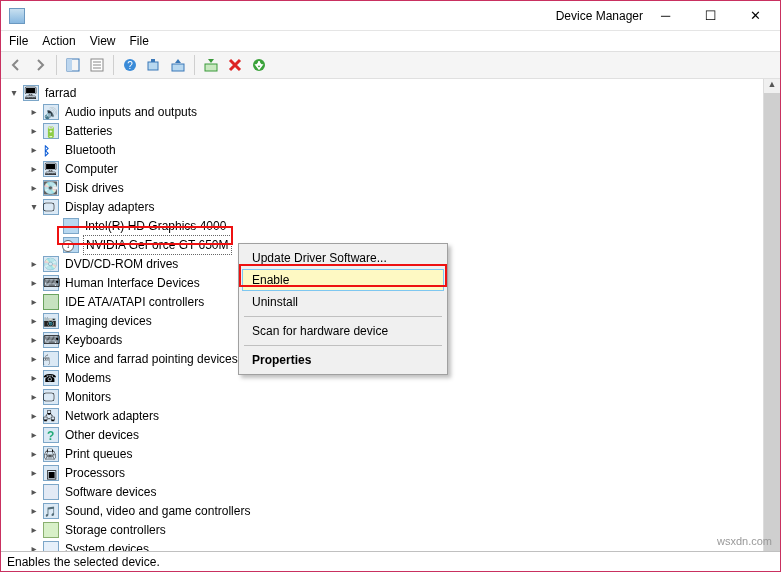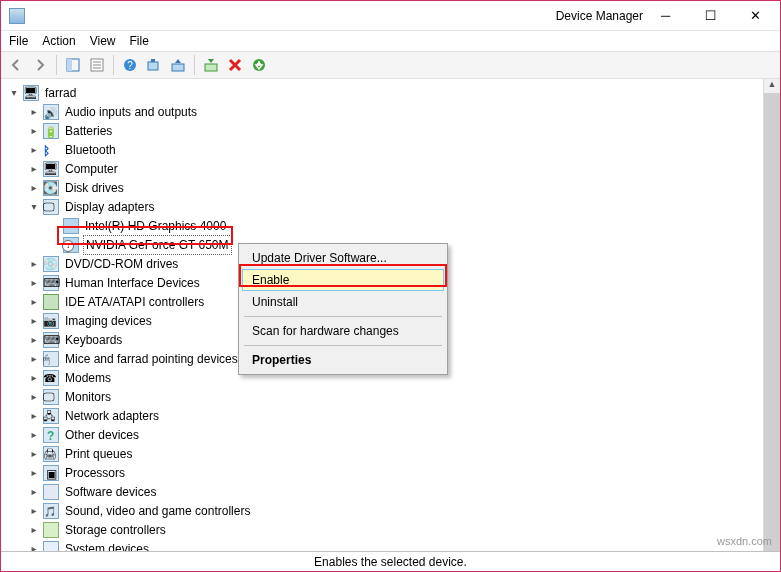--- a/index.html
+++ b/index.html
@@ -133,21 +133,20 @@
     font-size:9px; color:#555;
   }
   .thumb { flex: 0 0 480px; margin-top: 4px; background:#cfcfcf; }
   .track { flex: 1; }
   .statusbar {
     height: 20px;
     border-top: 1px solid #c0c0c0;
     display: flex; align-items: center;
     padding: 0 6px;
     font-size: 12px;
-    justify-content: center;
   }
   .watermark {
     position: absolute;
     right: 8px; bottom: 24px;
     font-size: 11px;
     color: #999;
   }
   .strong { font-weight: bold; }
   
   .dev-ico {
@@ -465,21 +464,21 @@
 
   </div>
 
   <div class="selected-box" style="left:56px; top:147px; width:176px; height:19px;"></div>
 
   <div class="context-menu" style="left:237px; top:164px;">
     <div class="item">Update Driver Software...</div>
     <div class="item hl">Enable</div>
     <div class="item">Uninstall</div>
     <div class="sep"></div>
-    <div class="item">Scan for hardware changes</div>
+    <div class="item">Scan for hardware device</div>
     <div class="sep"></div>
     <div class="item strong">Properties</div>
   </div>
 
   <div class="enable-box" style="left:238px; top:185px; width:208px; height:23px;"></div>
 </div>
 
 <div class="statusbar">
   <span>Enables the selected device.</span>
 </div>

